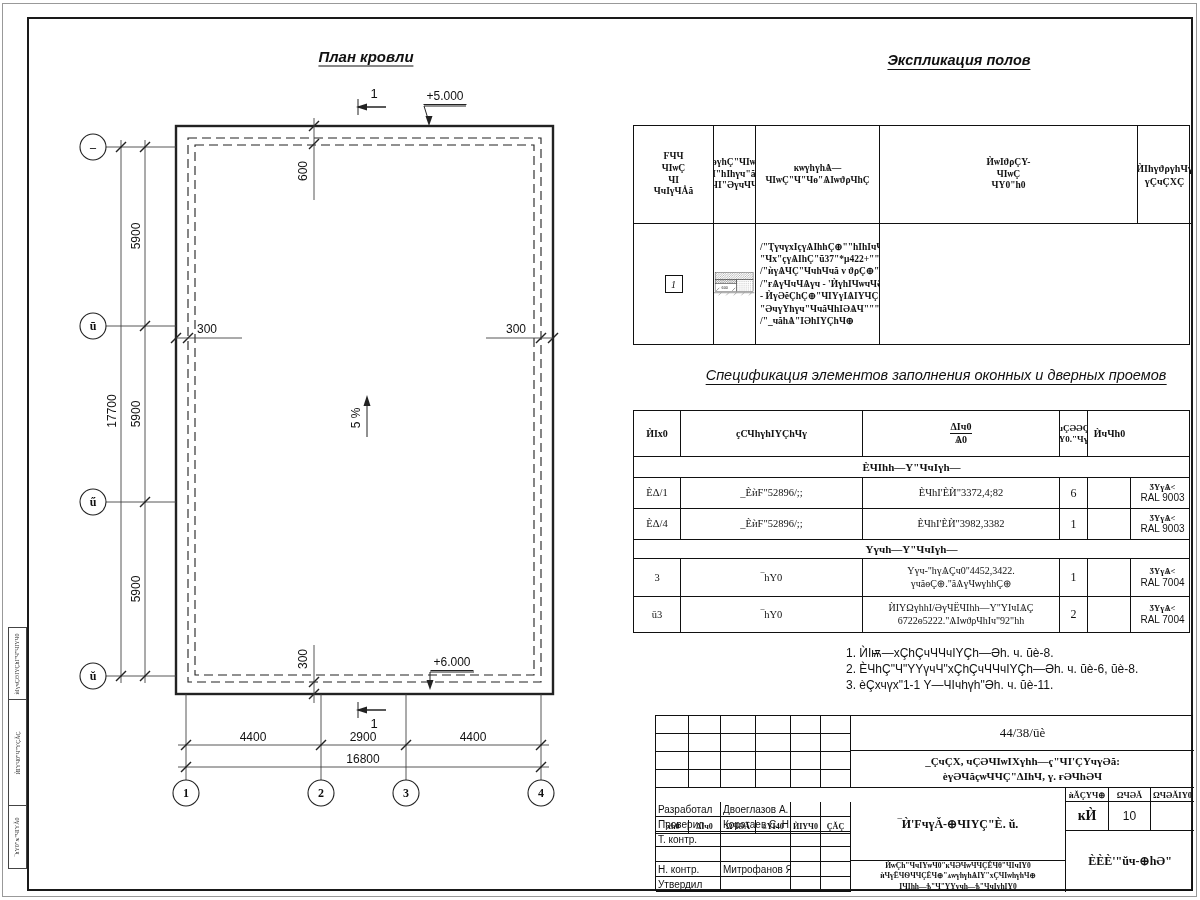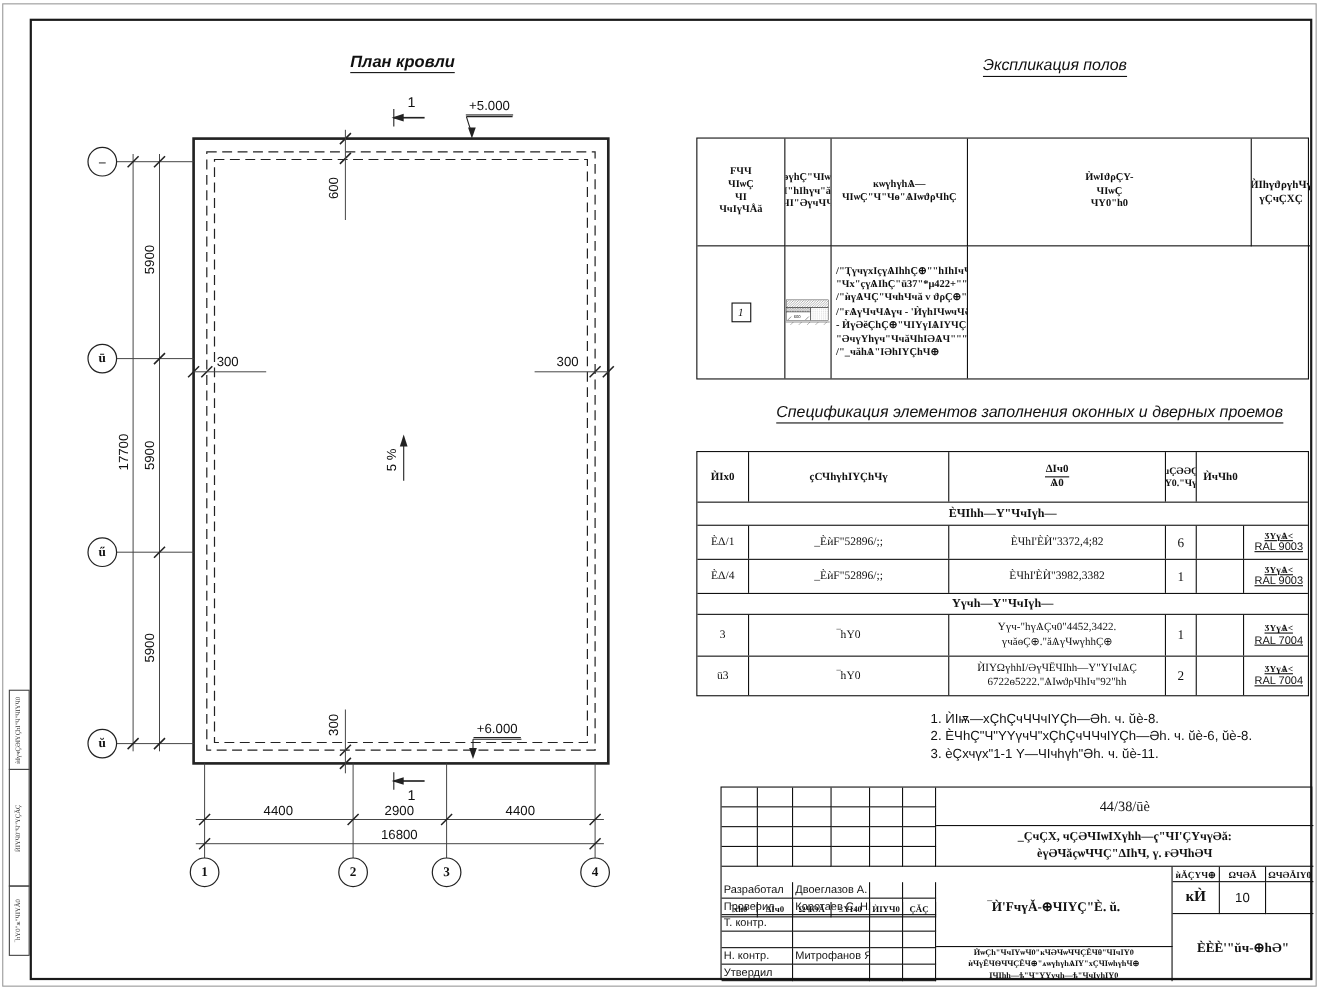--- a/index.html
+++ b/index.html
@@ -31,21 +31,21 @@
   .srow{display:grid;grid-template-columns:47px 182px 197px 28px 43px 60px;border-bottom:1.1px solid #111;}
   .srow:last-child{border-bottom:none;}
   .srow>div{border-right:1.1px solid #111;box-sizing:border-box;display:flex;flex-direction:column;
             align-items:center;justify-content:center;text-align:center;overflow:hidden;}
   .srow>div:last-child{border-right:none;}
   .sgroup{border-bottom:1.1px solid #111;display:flex;align-items:center;justify-content:center;
           font:bold 11px "Liberation Serif",serif;}
   .spec-h{font:bold 10px "Liberation Serif",serif;line-height:1.2;}
   .spec-c{font:10.5px "Liberation Serif",serif;line-height:1.25;}
   .qty{font:12px "Liberation Serif",serif;}
-  .note-cell{align-items:center;text-align:left !important;padding-left:3px;justify-content:center;text-decoration:underline;}
+  .note-cell{align-items:center;text-align:left !important;padding-left:3px;justify-content:center;}
   .note1{font:bold 8.5px "Liberation Serif",serif;line-height:1.1;}
   .note2{font:10px "Liberation Sans",sans-serif;line-height:1.1;}
   
   #notes{left:846px;top:645px;width:350px;font:12px "Liberation Sans",sans-serif;line-height:16px;}
   
   #tb{left:655px;top:715px;width:538px;height:176px;border:1.8px solid #111;}
   .tb-cell{position:absolute;box-sizing:border-box;border-right:1.1px solid #111;border-bottom:1.1px solid #111;
            display:flex;align-items:center;justify-content:center;text-align:center;overflow:hidden;}
   #rev-grid{position:absolute;left:0;top:0;width:195px;height:72px;display:grid;
             grid-template-columns:33px 32px 35px 35px 30px 30px;grid-template-rows:repeat(4,18px);}
@@ -198,21 +198,21 @@
   <div class="hl" style="left:374px;top:723px;font-size:13px">1</div>
   <div class="hl" style="left:253px;top:737px">4400</div>
   <div class="hl" style="left:363px;top:737px">2900</div>
   <div class="hl" style="left:473px;top:737px">4400</div>
   <div class="hl" style="left:363px;top:759px">16800</div>
   <div class="axl" style="left:186px;top:793px">1</div>
   <div class="axl" style="left:321px;top:793px">2</div>
   <div class="axl" style="left:406px;top:793px">3</div>
   <div class="axl" style="left:541px;top:793px">4</div>
 
-  <div class="hl sec-title" style="left:959px;top:61px;font-weight:normal;font-style:italic">Экспликация полов</div>
+  <div class="hl sec-title" style="left:959px;top:61px;font-weight:bold;font-style:italic">Экспликация полов</div>
 
   <div class="abs" id="exp-table">
     <div class="exp-h pre">FЧЧ
 ЧIѡÇ
 ЧI
 ЧчIүЧÅă</div>
     <div class="exp-h pre">ѝѳүhÇ"ЧIѡÇ
 ЧѡЧ"hIhүч"ăхѡÇ
 ЧI"ӘүчЧЧ</div>
     <div class="exp-h pre">ĸѡүhүhѦ—ЧIѡÇ"Ч"Чѳ"ѦIѡϑρЧhÇ</div>

